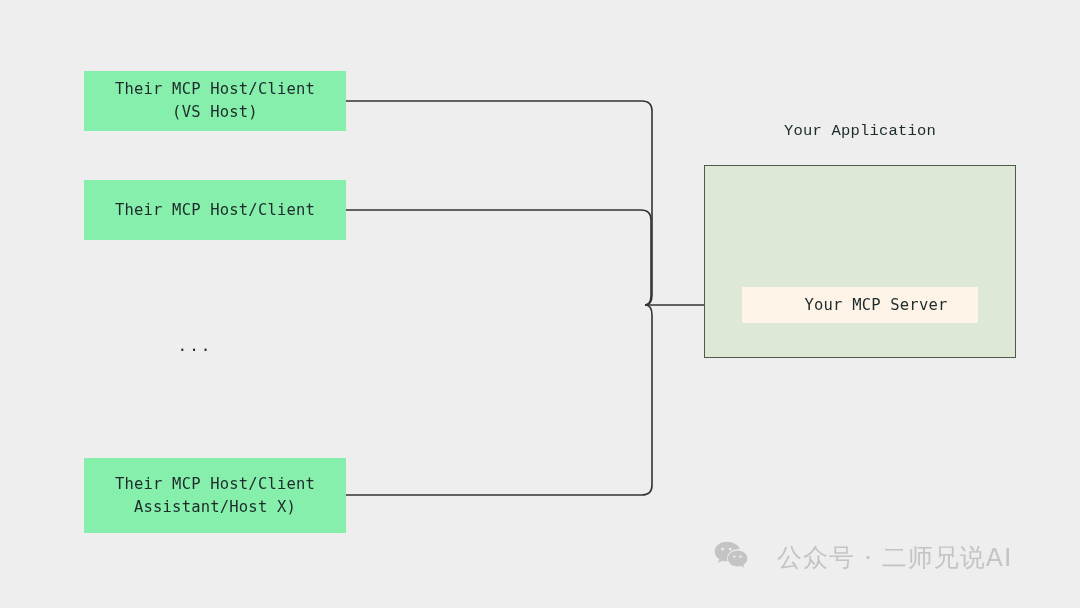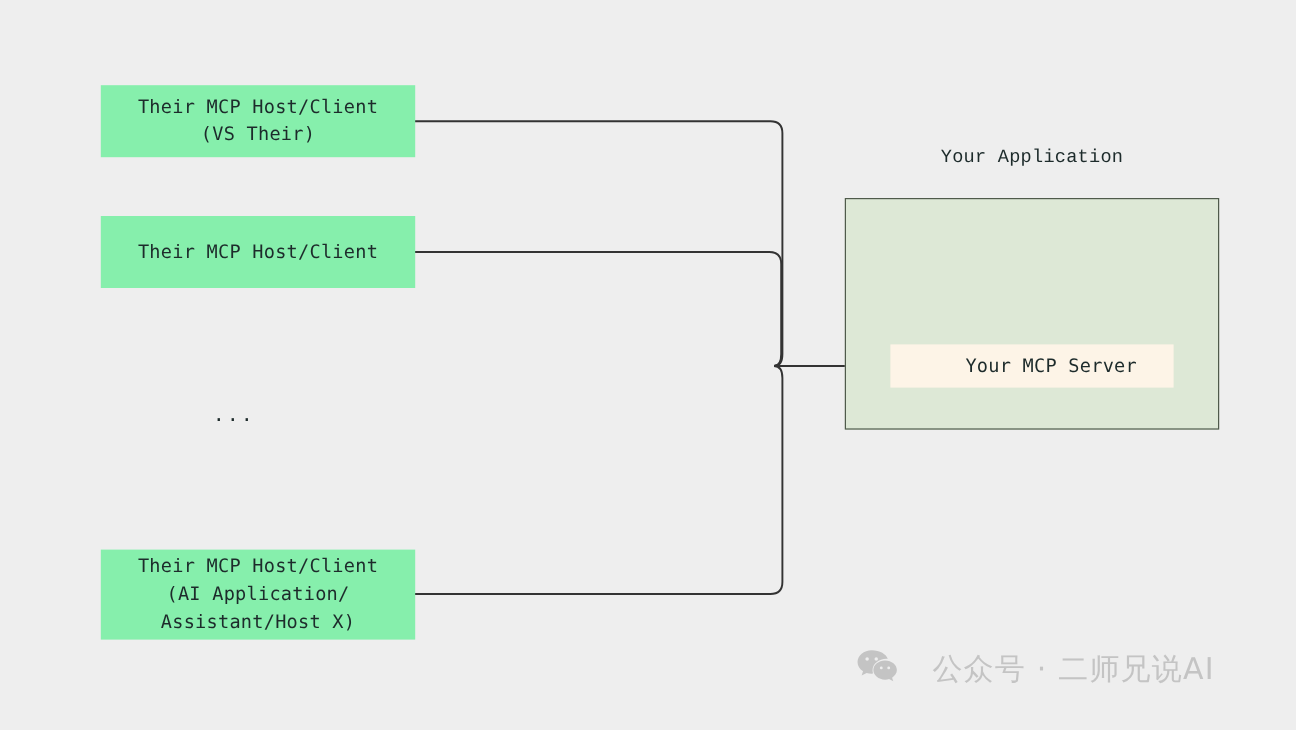--- a/index.html
+++ b/index.html
@@ -147,32 +147,31 @@
       <path d="M326,495 L642,495 Q652,495 652,485 L652,315 Q652,305 645,305"></path>
 
       <path d="M645,305 L742,305"></path>
 
       <path d="M860,235 L860,287"></path>
     </g>
   </svg>
 
   <div class="client-box" id="client-vscode">
     <span class="ln">Their MCP Host/Client</span>
-    <span class="ln">(VS Their)</span>
+    <span class="ln">(VS Host)</span>
   </div>
 
   <div class="client-box" id="client-claude">
     <span class="ln">Their MCP Host/Client</span>
   </div>
 
   <div id="ellipsis">...</div>
 
   <div class="client-box" id="client-generic">
     <span class="ln">Their MCP Host/Client</span>
-    <span class="ln">(AI Application/</span>
     <span class="ln">Assistant/Host X)</span>
   </div>
 
   <div id="app-title">Your Application</div>
 
   <div id="app-panel"></div>
 
 
   <div class="inner-box" id="box-your-server">
     <span>Your MCP Server</span>

